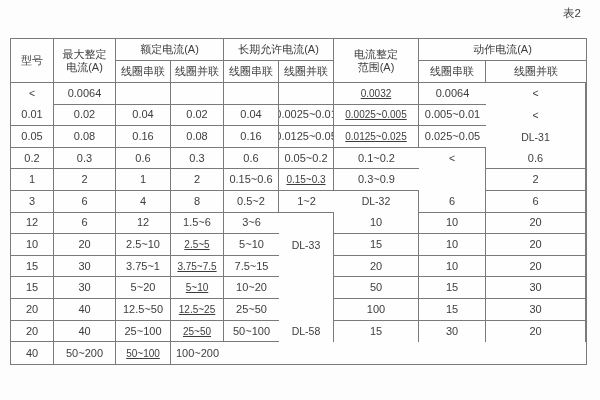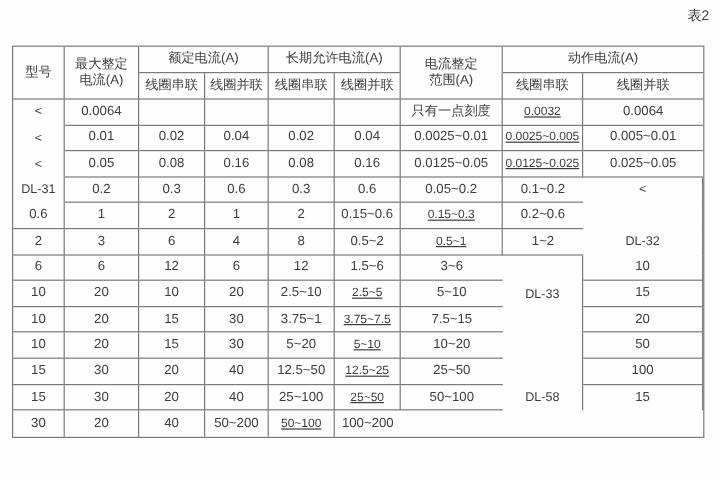--- a/index.html
+++ b/index.html
@@ -3,21 +3,21 @@
 <meta charset="utf-8">
 <style>
   html,body{margin:0;padding:0;}
   body{
     width:600px;height:400px;position:relative;overflow:hidden;
     background:#fdfdfd;
     font-family:"Liberation Sans","DejaVu Sans",sans-serif;
     color:#3d3d3d;
   }
   .caption{
-    position:absolute;top:6px;right:9px;
+    position:absolute;top:6px;right:19px;
     font-size:11.5px;color:#3d3d3d;
   }
   .tbl{
     position:absolute;left:10px;top:38px;width:575px;
     border:1px solid #7a7a7a;background:#fefefe;
     box-sizing:content-box;
   }
   .hdr,.bdy{
     display:grid;
     grid-template-columns:43px 62px 55px 53px 55px 55px 85px 67px 100px;
@@ -78,21 +78,20 @@
     <div class="hc s9">线圈并联</div>
   </div>
 
   <div class="bdy">
       <div class="bc col-0 model">&lt;</div>
       <div class="bc col-1">0.0064</div>
       <div class="bc col-2"></div>
       <div class="bc col-3"></div>
       <div class="bc col-4"></div>
       <div class="bc col-5"></div>
-      <div class="bc col-6">只有一点刻度</div>
       <div class="bc col-7">0.0032</div>
       <div class="bc col-8 nor">0.0064</div>
       <div class="bc col-0 model">&lt;</div>
       <div class="bc col-1">0.01</div>
       <div class="bc col-2">0.02</div>
       <div class="bc col-3">0.04</div>
       <div class="bc col-4">0.02</div>
       <div class="bc col-5">0.04</div>
       <div class="bc col-6">0.0025~0.01</div>
       <div class="bc col-7">0.0025~0.005</div>
@@ -115,29 +114,28 @@
       <div class="bc col-6">0.05~0.2</div>
       <div class="bc col-8 nor">0.1~0.2</div>
       <div class="bc col-0 model">&lt;</div>
       <div class="bc col-1">0.6</div>
       <div class="bc col-2">1</div>
       <div class="bc col-3">2</div>
       <div class="bc col-4">1</div>
       <div class="bc col-5">2</div>
       <div class="bc col-6">0.15~0.6</div>
       <div class="bc col-7">0.15~0.3</div>
-      <div class="bc col-8 nor">0.2~0.6</div>
+      <div class="bc col-8 nor">0.3~0.9</div>
       <div class="bc col-0 model"></div>
       <div class="bc col-1">2</div>
       <div class="bc col-2">3</div>
       <div class="bc col-3">6</div>
       <div class="bc col-4">4</div>
       <div class="bc col-5">8</div>
       <div class="bc col-6">0.5~2</div>
-      <div class="bc col-7">0.5~1</div>
       <div class="bc col-8 nor">1~2</div>
       <div class="bc col-0 model">DL-32</div>
       <div class="bc col-1">6</div>
       <div class="bc col-2">6</div>
       <div class="bc col-3">12</div>
       <div class="bc col-4">6</div>
       <div class="bc col-5">12</div>
       <div class="bc col-6">1.5~6</div>
       <div class="bc col-8 nor">3~6</div>
       <div class="bc col-0 model"></div>

